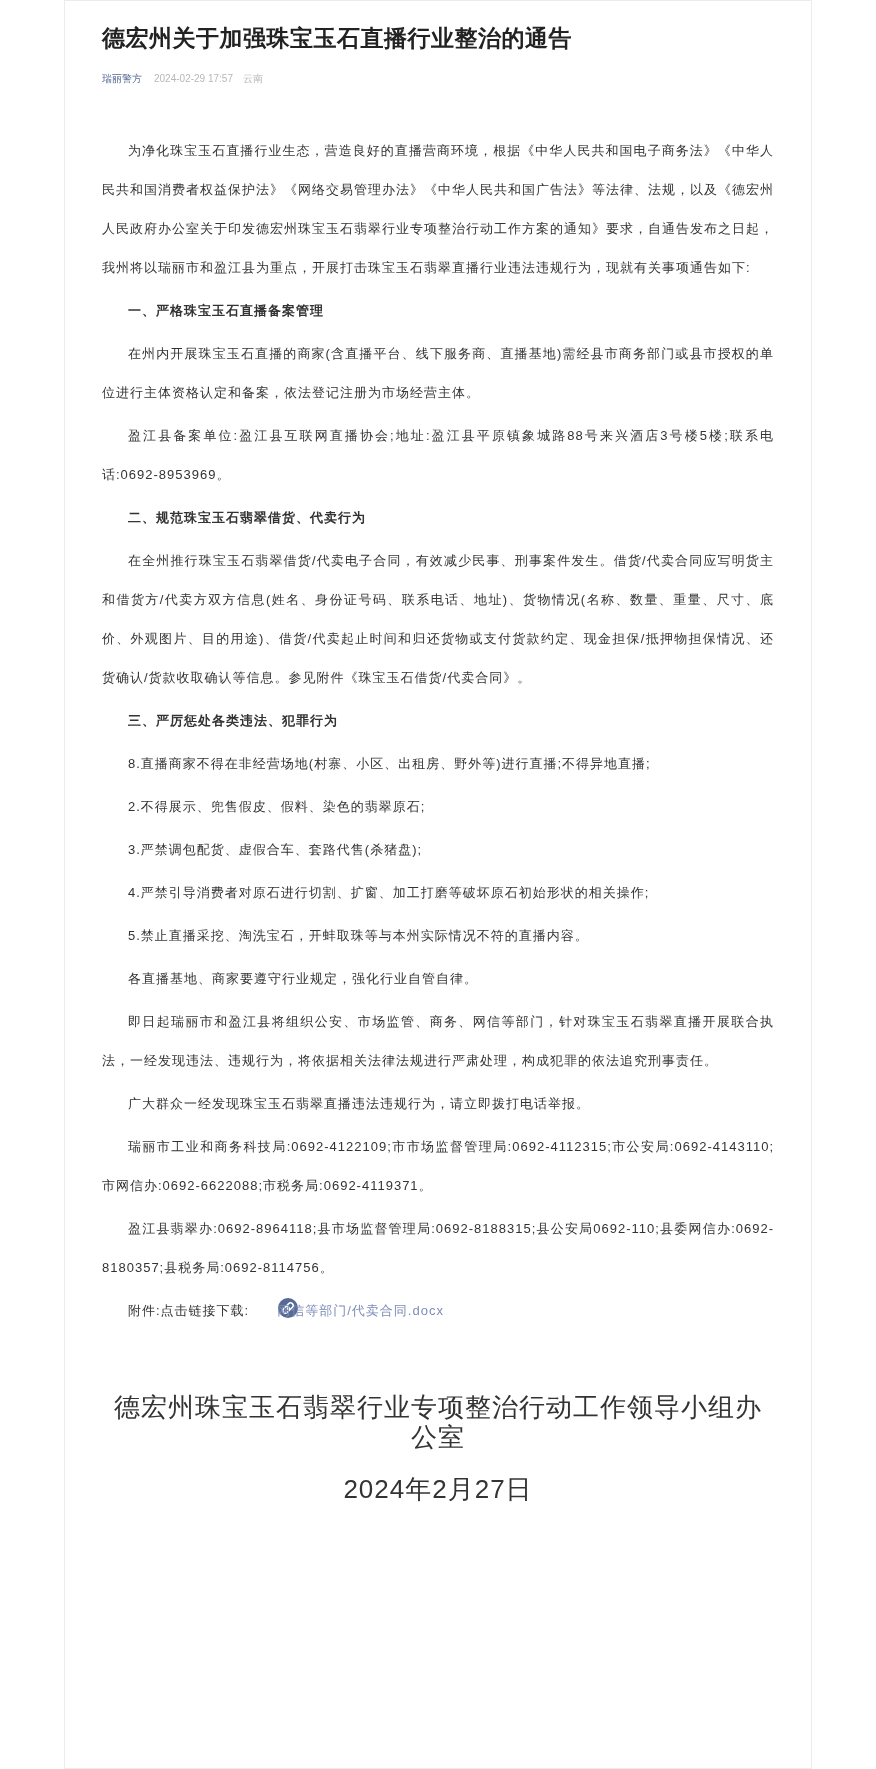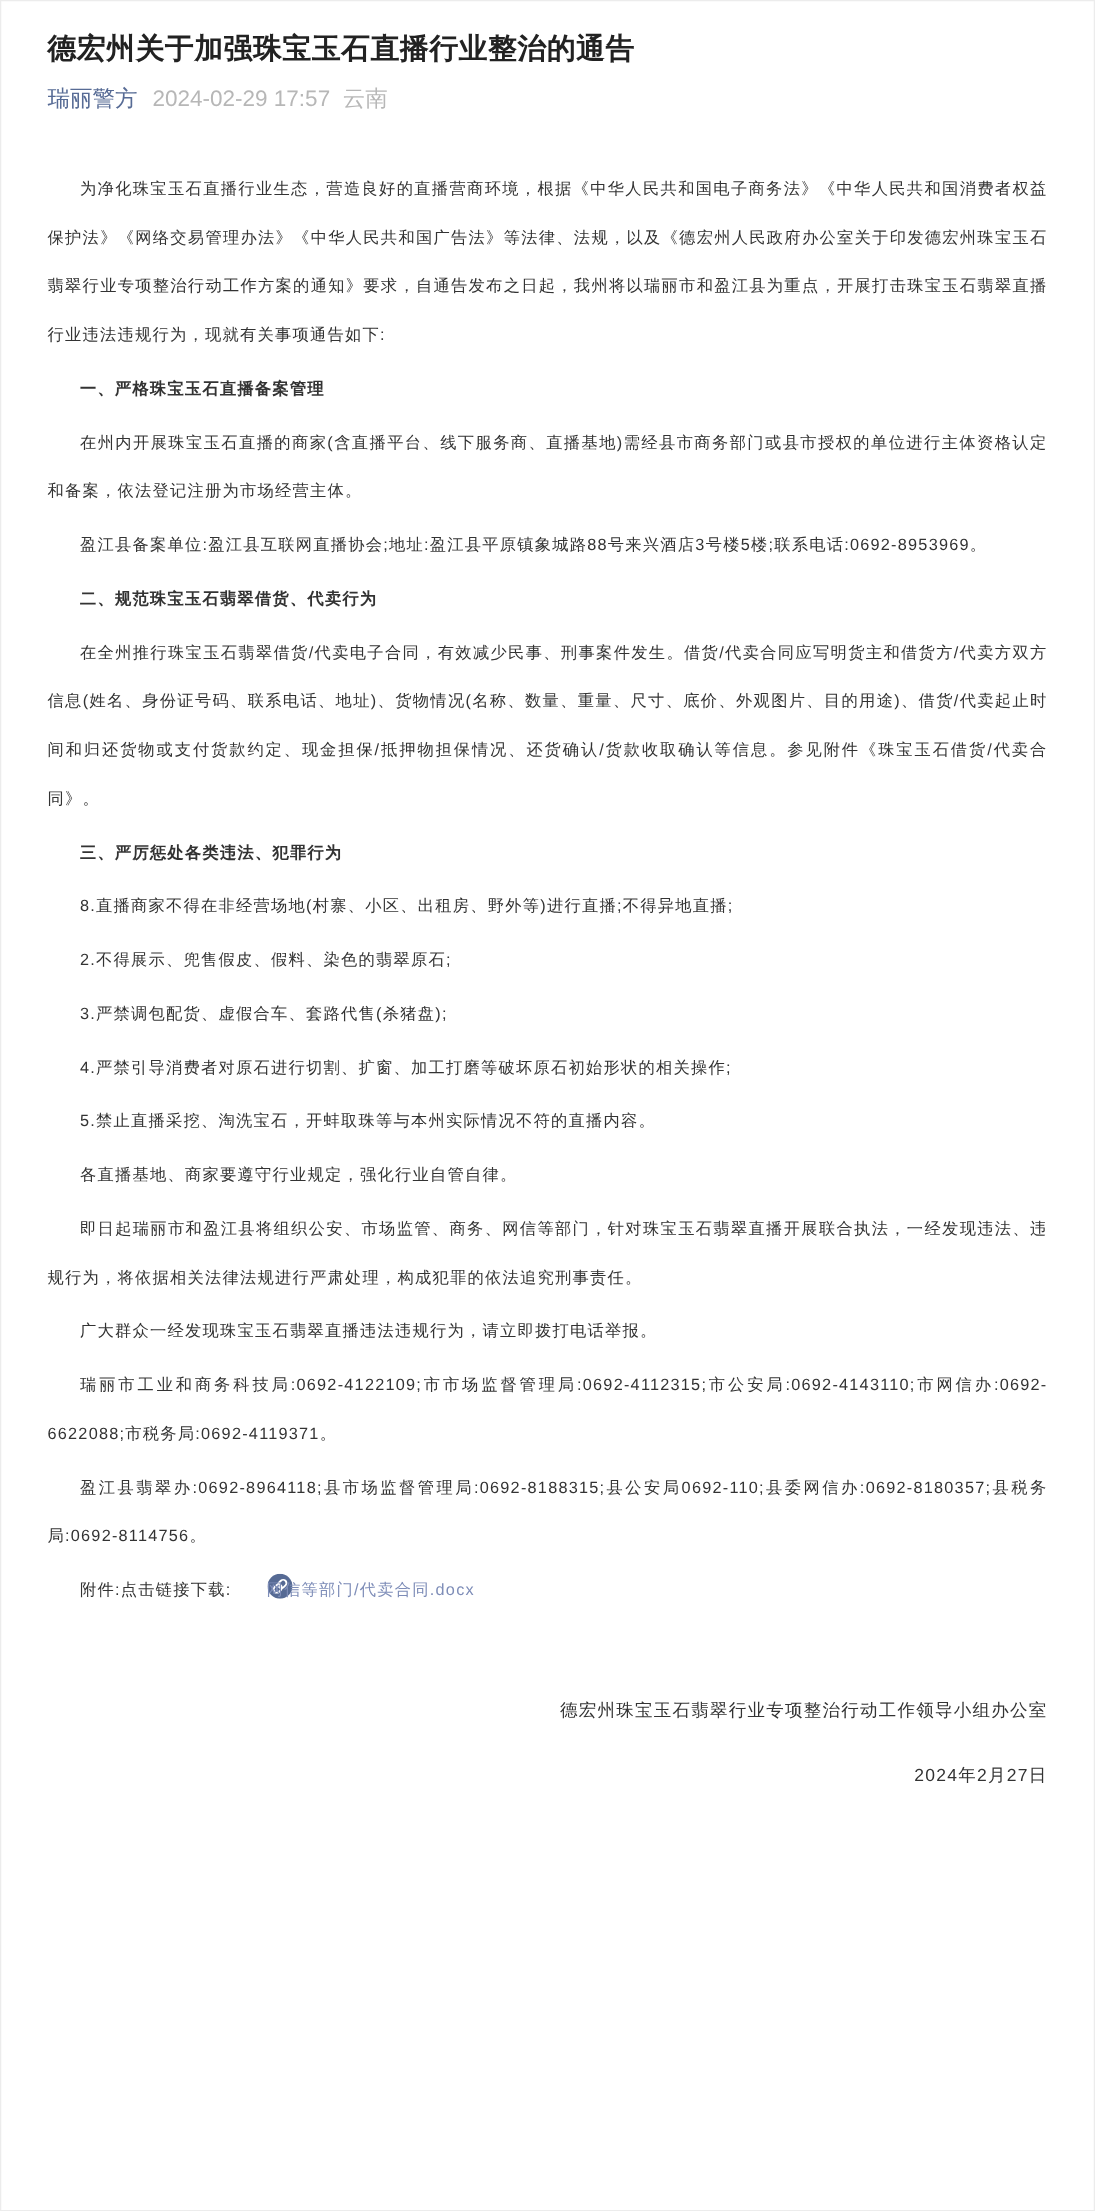--- a/index.html
+++ b/index.html
@@ -3,39 +3,39 @@
 <meta charset="utf-8">
 <style>
   html, body {
     margin: 0;
     padding: 0;
     background: #ffffff;
     font-family: "Liberation Sans", "DejaVu Sans", sans-serif;
   }
   .page {
     position: relative;
-    width: 876px;
+    width: 748px;
     min-height: 1769px;
     margin: 0 auto;
     background: var(--page-bg, #ffffff);
     box-sizing: border-box;
     padding: 22px 38px 34px 38px;
     box-shadow: inset 0 0 0 1px #ececec;
   }
   .title {
     margin: 0;
     font-size: 23px;
     font-weight: 700;
     line-height: 32px;
     letter-spacing: 0.5px;
     color: var(--title-color, #222222);
   }
   .meta {
     margin-top: 15px;
-    font-size: 18px;
+    font-size: 10px;
     line-height: 20px;
   }
   .meta .author {
     color: var(--author-color, #576b95);
     text-decoration: none;
     margin-right: 12px;
     cursor: pointer;
   }
   .meta .time {
     color: var(--meta-color, #b7b7b7);
@@ -75,23 +75,23 @@
   .link-badge {
     display: inline-block;
     width: 20px;
     height: 20px;
     vertical-align: -3px;
     margin: 0 5px 0 3px;
     cursor: pointer;
   }
   .footer {
     margin-top: 62px;
-    text-align: right;
+    text-align: center;
     color: var(--body-color, #333333);
-    font-size: 14px;
+    font-size: 26px;
     letter-spacing: 1px;
   }
   .footer .sig { margin: 0; line-height: 30px; }
   .footer .sig-date { margin: 22px 0 0 0; line-height: 30px; }
 </style>
 </head>
 <body>
 
 <div class="page">
 

